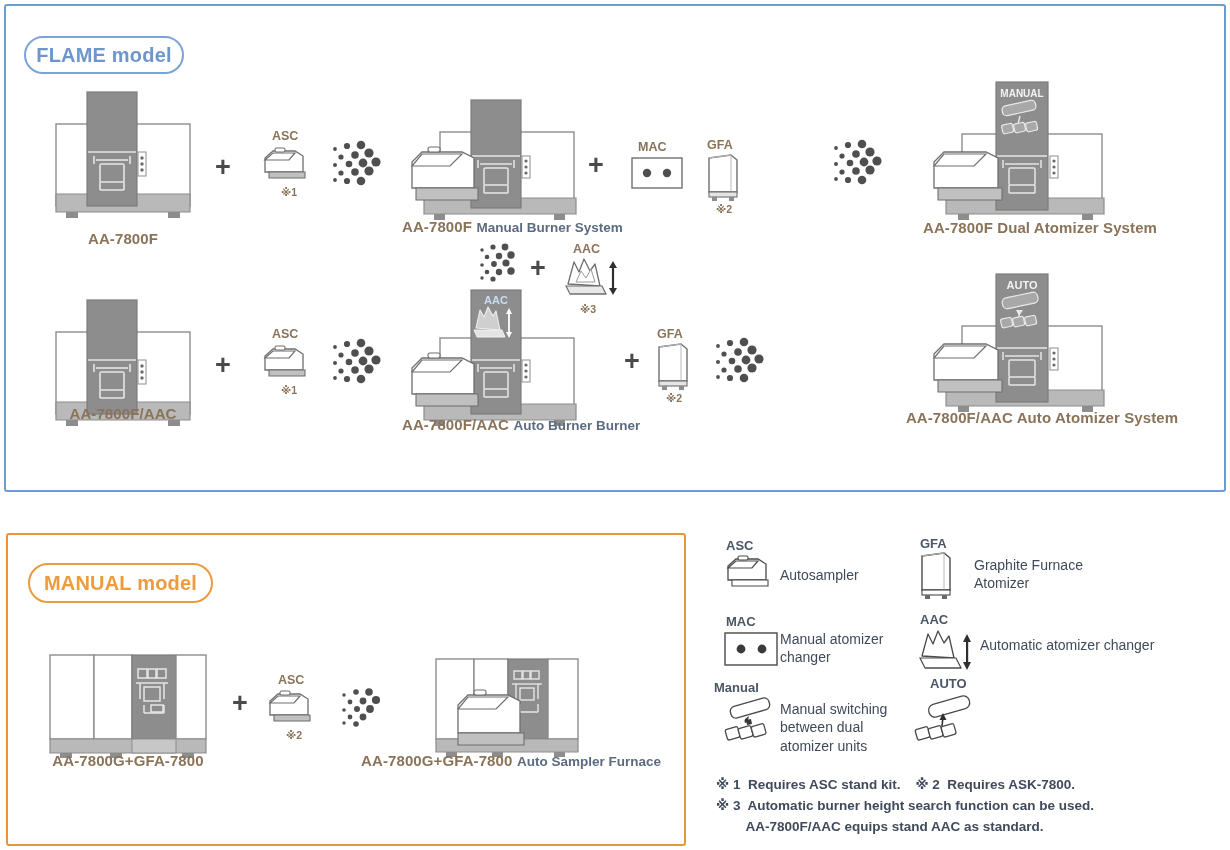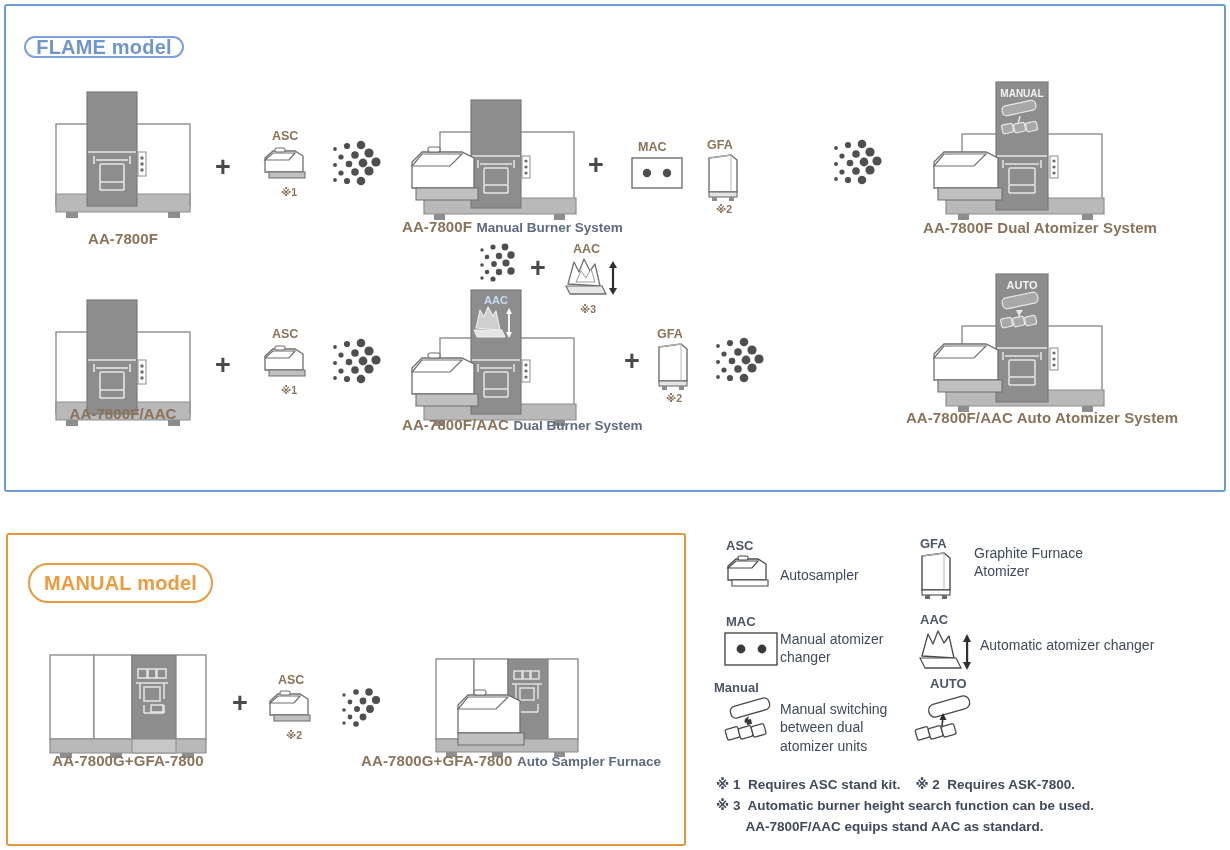--- a/index.html
+++ b/index.html
@@ -9,21 +9,21 @@
   .abs{position:absolute;}
 
   
   .panel{position:absolute;box-sizing:border-box;border-radius:3px;}
   #flame-panel{left:4px;top:4px;width:1222px;height:488px;border:2px solid #6f9bd4;}
   #furnace-panel{left:6px;top:533px;width:680px;height:313px;border:2px solid #e8963c;}
 
   
   .badge{position:absolute;box-sizing:border-box;display:flex;align-items:center;
          justify-content:center;border-radius:22px;font-weight:bold;letter-spacing:.2px;}
-  #flame-badge{left:24px;top:36px;width:160px;height:22px;border:2px solid #7ba3d8;
+  #flame-badge{left:24px;top:36px;width:160px;height:38px;border:2px solid #7ba3d8;
                color:#6e96cc;font-size:20px;}
   #furnace-badge{left:28px;top:563px;width:185px;height:40px;border:2px solid #eb9a3d;
                  color:#ec9b3e;font-size:20px;}
 
   
   .cap{position:absolute;white-space:nowrap;line-height:1.15;}
   .cap .m{color:#8a7359;font-size:15px;font-weight:600;letter-spacing:.1px;}
   .cap .s{color:#5d6b80;font-size:13.5px;font-weight:600;}
   .cap.c{transform:translateX(-50%);}
 
@@ -357,21 +357,21 @@
   <path d="M4 84 L4 104 L66 104 L66 74 L54 68 L14 68 L4 78 Z" fill="#ffffff" stroke="#6f6f6f" stroke-width="1.3"></path>
   <path d="M4 82 L42 82 L54 70 L14 70 Z" fill="#ffffff" stroke="#6f6f6f" stroke-width="1.2"></path>
   <rect x="20" y="63" width="12" height="5" rx="2" fill="#ffffff" stroke="#6f6f6f" stroke-width="1.1"></rect>
   <path d="M8 104 L70 104 L70 116 L8 116 Z" fill="#c0c0c0" stroke="#6f6f6f" stroke-width="1.1"></path>
   <rect x="26" y="130" width="11" height="6" fill="#8d8d8d"></rect>
   <rect x="146" y="130" width="11" height="6" fill="#8d8d8d"></rect>
 </svg>
 </div>
 <div class="cap" style="left:402px;top:416px">
   <span class="m">AA-7800F/AAC</span>
-  <span class="s">Dual Burner System</span>
+  <span class="s">Auto Burner Burner</span>
 </div>
 
 <div class="plus" style="left:624px;top:348px">+</div>
 
 <div class="tag" style="left:657px;top:327px">GFA</div>
 <div class="abs" style="left:655px;top:343px">
 <svg width="36" height="48" viewBox="0 0 36 48">
   <path d="M4 4 L26 1 L32 6 L32 38 L4 38 Z" fill="#ffffff" stroke="#6f6f6f" stroke-width="1.4"></path>
   <path d="M4 4 L26 1 L26 38" fill="none" stroke="#b9b9b9" stroke-width="1"></path>
   <rect x="4" y="38" width="28" height="5" fill="#e4e4e4" stroke="#6f6f6f" stroke-width="1.1"></rect>
@@ -552,21 +552,21 @@
   <div class="lg-code" style="left:208px;top:4px">GFA</div>
   <div class="abs" style="left:206px;top:20px">
   <svg width="36" height="48" viewBox="0 0 36 48">
     <path d="M4 4 L26 1 L32 6 L32 38 L4 38 Z" fill="#ffffff" stroke="#4a4a4a" stroke-width="1.4"></path>
     <path d="M4 4 L26 1 L26 38" fill="none" stroke="#b9b9b9" stroke-width="1"></path>
     <rect x="4" y="38" width="28" height="5" fill="#ffffff" stroke="#4a4a4a" stroke-width="1.1"></rect>
     <rect x="7" y="43" width="5" height="4" fill="#6a6a6a"></rect>
     <rect x="24" y="43" width="5" height="4" fill="#6a6a6a"></rect>
   </svg>
   </div>
-  <div class="lg-txt" style="left:262px;top:12px">Graphite Furnace
+  <div class="lg-txt" style="left:262px;top:24px">Graphite Furnace
 Atomizer</div>
 
   <div class="lg-code" style="left:14px;top:82px">MAC</div>
   <div class="abs" style="left:12px;top:100px">
   <svg width="54" height="34" viewBox="0 0 54 34">
     <rect x="1" y="1" width="52" height="32" fill="#ffffff" stroke="#4a4a4a" stroke-width="1.4"></rect>
     <circle cx="17" cy="17" r="4.4" fill="#3a3a3a"></circle>
     <circle cx="38" cy="17" r="4.4" fill="#3a3a3a"></circle>
   </svg>
   </div>

